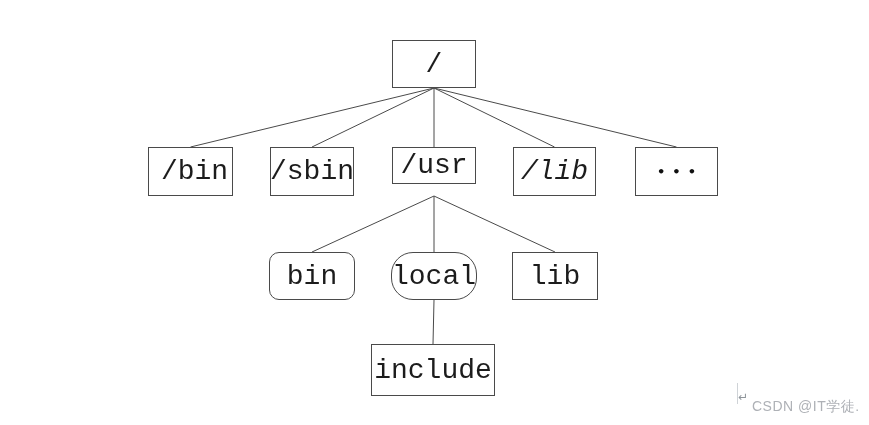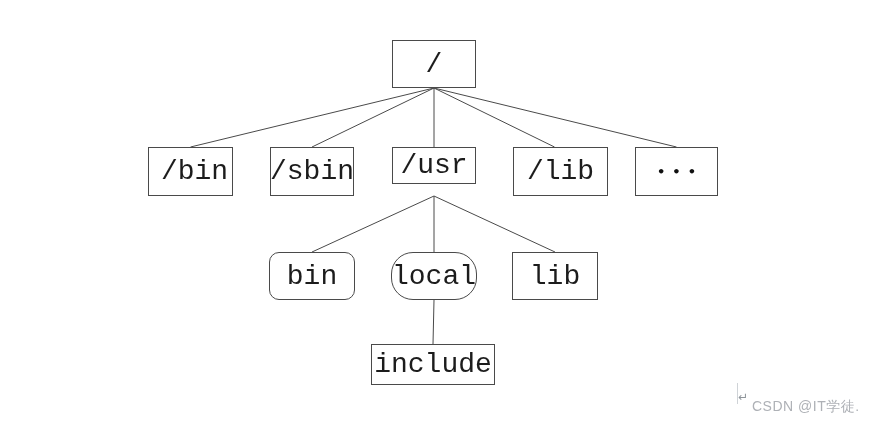--- a/index.html
+++ b/index.html
@@ -27,26 +27,26 @@
     font-size: 28px;
     color: #1c1c1c;
     letter-spacing: 0px;
     white-space: nowrap;
   }
   
   #n-root      { left: 392px; top:  40px; width:  84px; height: 48px; }
   #n-bin       { left: 148px; top: 147px; width:  85px; height: 49px; padding-left: 8px; }
   #n-sbin      { left: 270px; top: 147px; width:  84px; height: 49px; }
   #n-usr       { left: 392px; top: 147px; width:  84px; height: 37px; }
-  #n-lib       { left: 513px; top: 147px; width:  95px; height: 49px; }
+  #n-lib       { left: 513px; top: 147px; width:  83px; height: 49px; font-style: italic; }
   #n-more      { left: 635px; top: 147px; width:  83px; height: 49px; }
   #n-usr-bin   { left: 269px; top: 252px; width:  86px; height: 48px; border-radius: 10px; }
   #n-usr-local { left: 391px; top: 252px; width:  86px; height: 48px; border-radius: 22px; }
   #n-usr-lib   { left: 512px; top: 252px; width:  86px; height: 48px; }
-  #n-include   { left: 371px; top: 344px; width: 124px; height: 41px; }
+  #n-include   { left: 371px; top: 344px; width: 124px; height: 52px; }
 
   #n-more .label {
     font-family: "DejaVu Sans", sans-serif;
     font-size: 13px;
     font-weight: bold;
     letter-spacing: 7px;
     text-indent: 7px;
     color: #111111;
   }
 

